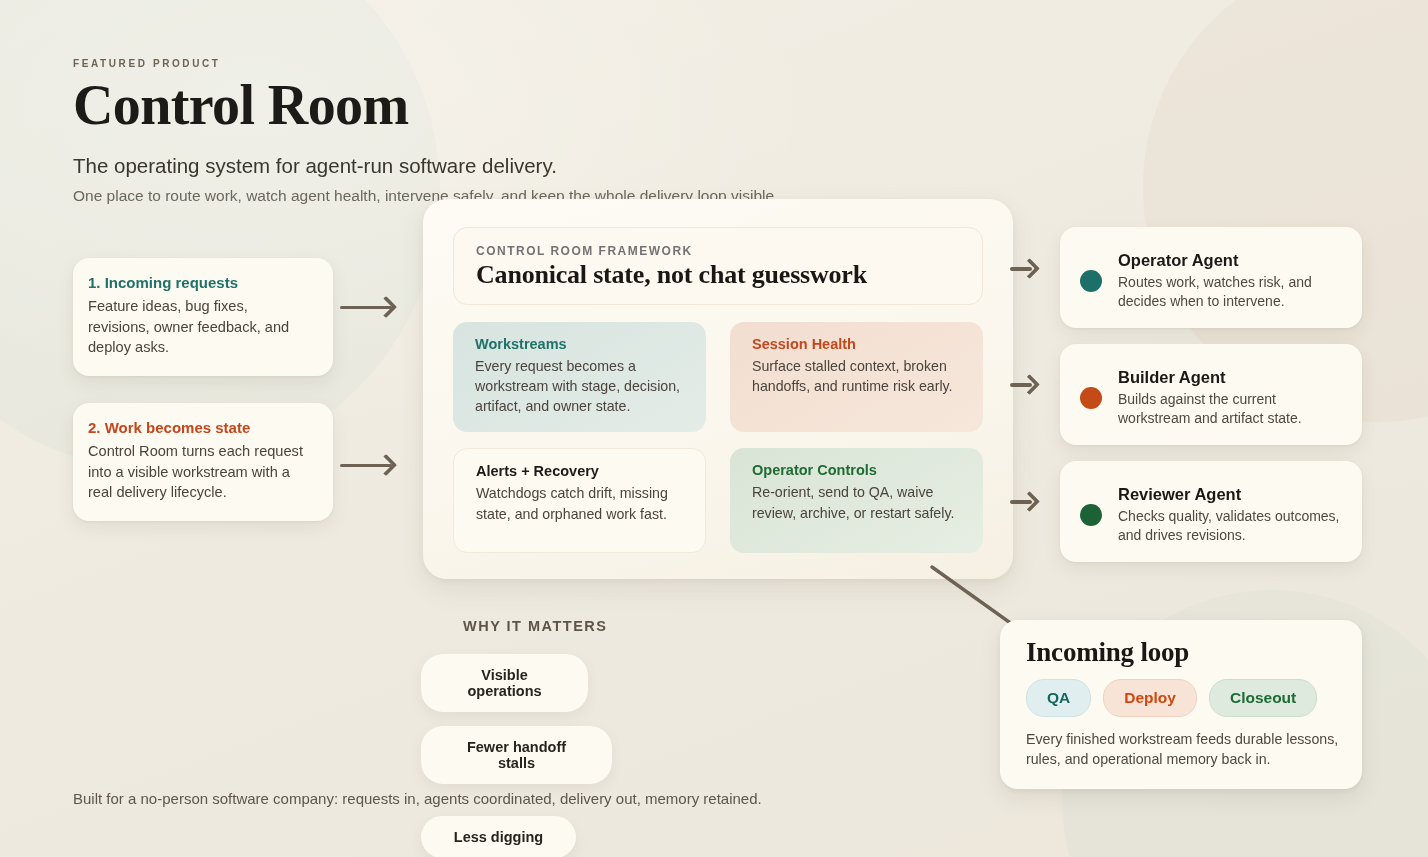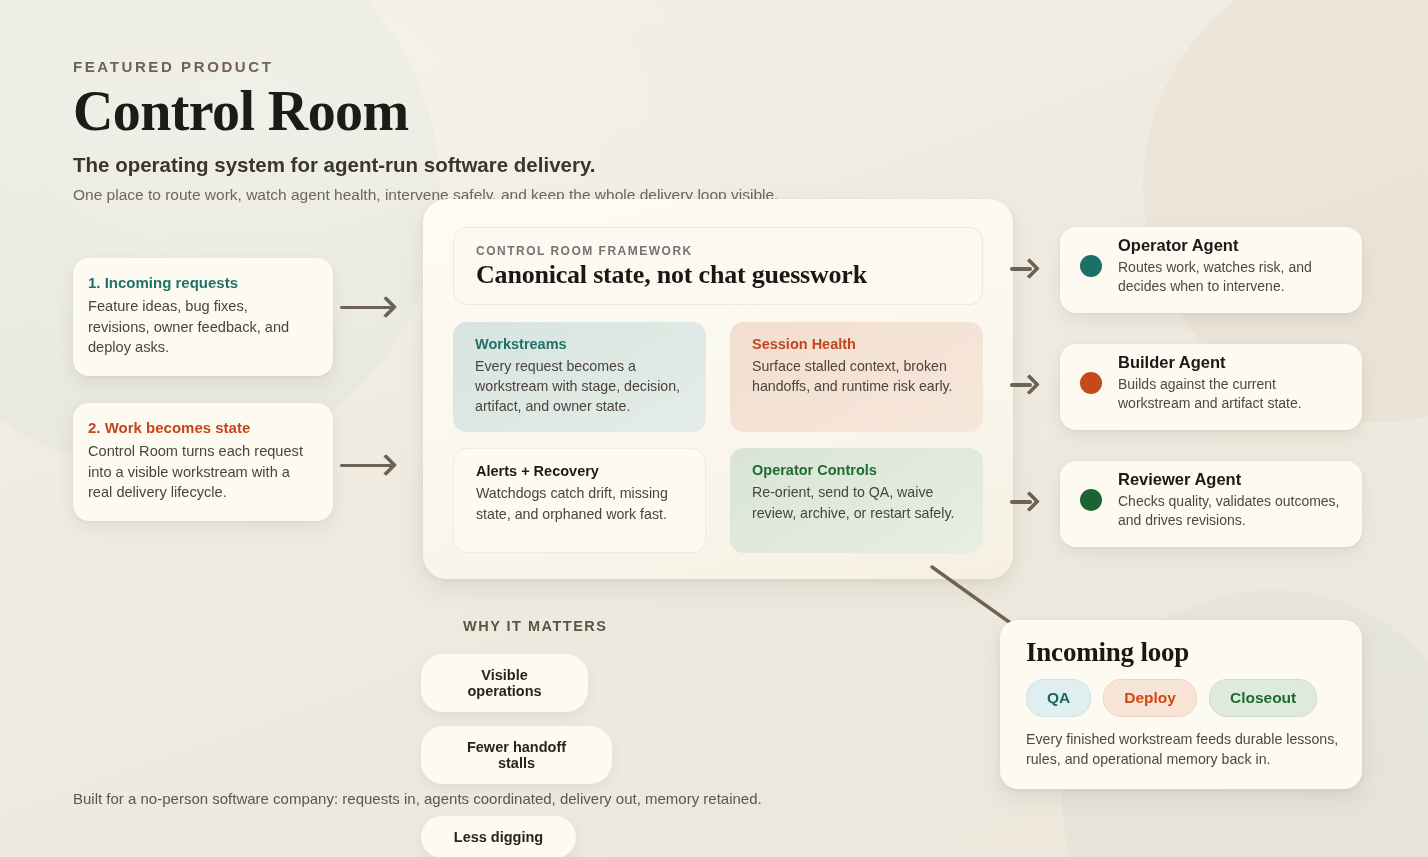--- a/index.html
+++ b/index.html
@@ -47,37 +47,37 @@
     background:
       radial-gradient(900px 520px at 18% 12%, rgba(255,253,247,.72), rgba(255,253,247,0) 62%),
       linear-gradient(160deg,#f4f1e8 0%, #efeade 48%, #eae3d7 100%);
     mix-blend-mode:normal;
     opacity:.55;
   }
 
   
   .header { position:absolute; left:73px; top:58px; width:980px; }
   .eyebrow {
-    font-size:15px; font-weight:bold;
+    font-size:10px; font-weight:bold;
     letter-spacing:2.6px;
     color:#6f6254;
     text-transform:uppercase;
   }
   .title {
     font-family:"Liberation Serif", serif;
     font-size:56px; font-weight:bold;
     letter-spacing:-0.6px;
     color:#1d1b18;
     margin-top:7px;
     line-height:1.04;
   }
   .subtitle {
-    font-size:20.5px; font-weight:bold;
+    font-size:20.5px; font-weight:normal;
     color:#3a362f;
-    margin-top:13px;
+    margin-top:20px;
   }
   .subnote {
     font-size:15.5px;
     color:#6d665c;
     margin-top:9px;
   }
 
   
   .stage-card {
     position:absolute;
@@ -169,21 +169,21 @@
   .fw-cell-title.c-dark { color:#1d1b18; }
   .fw-cell-title.c-green{ color:#1e6b34; }
   .fw-cell-body { font-size:14.2px; line-height:1.42; color:#4a443c; }
 
   
   .agent-card {
     position:absolute;
     left:1060px; width:302px;
     background:#fdfaf2;
     border-radius:16px;
-    padding:9px 18px 16px 20px;
+    padding:24px 18px 16px 20px;
     display:flex; align-items:center; gap:16px;
     box-shadow:0 7px 18px rgba(90,78,60,.09), 0 1px 3px rgba(90,78,60,.07);
   }
   .agent-card.a1 { top:227px; }
   .agent-card.a2 { top:344px; }
   .agent-card.a3 { top:461px; }
   .dot { width:22px; height:22px; border-radius:50%; flex:0 0 22px; }
   .agent-name { font-size:16.5px; font-weight:bold; color:#1b1916; margin-bottom:3px; }
   .agent-desc { font-size:14px; line-height:1.38; color:#4f4840; }
 

